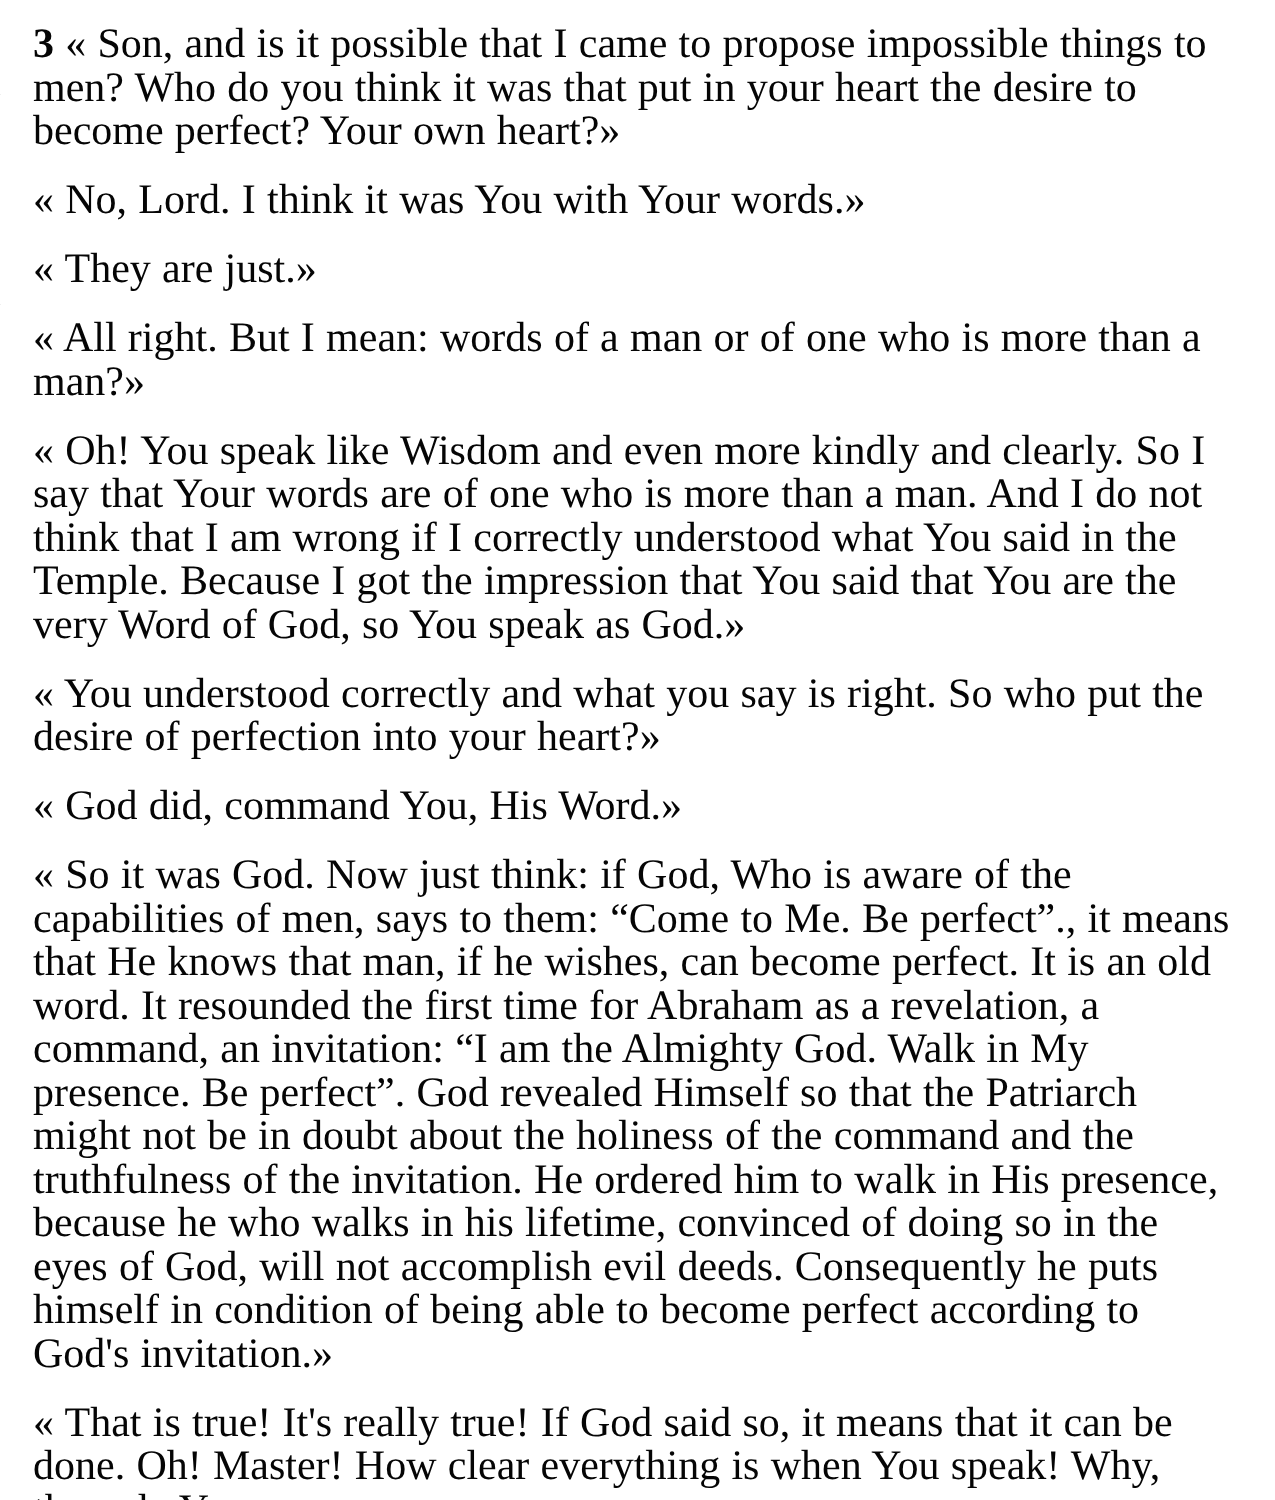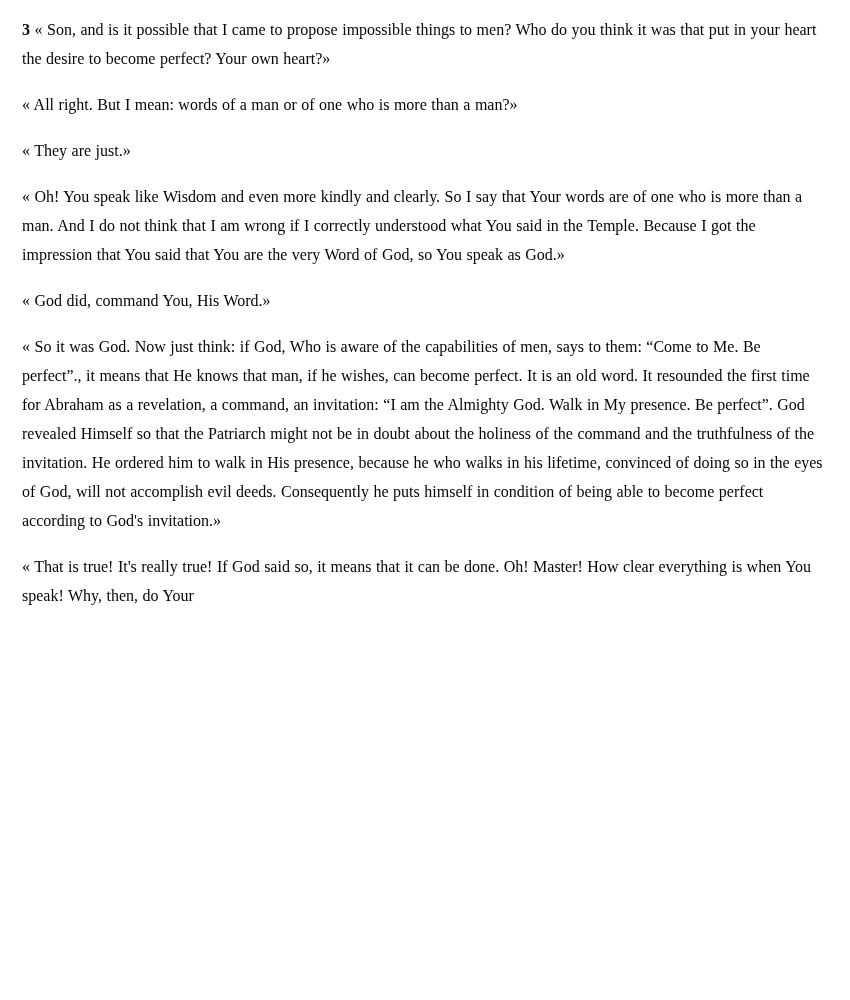--- a/index.html
+++ b/index.html
@@ -16,21 +16,21 @@
     color: #050505;
   }
   .page {
     box-sizing: border-box;
     width: 850px;
     height: 1000px;
     padding: 15px 26px 0 22px;
   }
   .para {
     margin: 0 0 17px 0;
-    font-size: 16px;
+    font-size: 28px;
     line-height: 29px;
     text-align: left;
     word-spacing: 0.5px;
   }
   .para-num {
     font-weight: bold;
   }
   .edge-mark {
     position: absolute;
     left: -4px;
@@ -45,28 +45,30 @@
   .edge-mark.m3 { top: 214px; }
   .edge-mark.m4 { top: 820px; }
 </style>
 </head>
 <body>
 
 <div class="page">
 
   <p class="para"><span class="para-num">3</span> <span>« Son, and is it possible that I came to propose impossible things to men? Who do you think it was that put in your heart the desire to become perfect? Your own heart?»</span></p>
 
+  <p class="para">« No, Lord. I think it was You with Your words.»</p>
 
+
+  <p class="para">« They are just.»</p>
 
   <p class="para">« All right. But I mean: words of a man or of one who is more than a man?»</p>
 
-  <p class="para">« They are just.»</p>
-
   <p class="para">« Oh! You speak like Wisdom and even more kindly and clearly. So I say that Your words are of one who is more than a man. And I do not think that I am wrong if I correctly understood what You said in the Temple. Because I got the impression that You said that You are the very Word of God, so You speak as God.»</p>
 
+  <p class="para">« You understood correctly and what you say is right. So who put the desire of perfection into your heart?»</p>
 
   <p class="para">« God did, command You, His Word.»</p>
 
   <p class="para">« So it was God. Now just think: if God, Who is aware of the capabilities of men, says to them: “Come to Me. Be perfect”., it means that He knows that man, if he wishes, can become perfect. It is an old word. It resounded the first time for Abraham as a revelation, a command, an invitation: “I am the Almighty God. Walk in My presence. Be perfect”. God revealed Himself so that the Patriarch might not be in doubt about the holiness of the command and the truthfulness of the invitation. He ordered him to walk in His presence, because he who walks in his lifetime, convinced of doing so in the eyes of God, will not accomplish evil deeds. Consequently he puts himself in condition of being able to become perfect according to God's invitation.»</p>
 
   <p class="para">« That is true! It's really true! If God said so, it means that it can be done. Oh! Master! How clear everything is when You speak! Why, then, do Your</p>
 
 </div>
 
 <span class="edge-mark m1">t</span>

